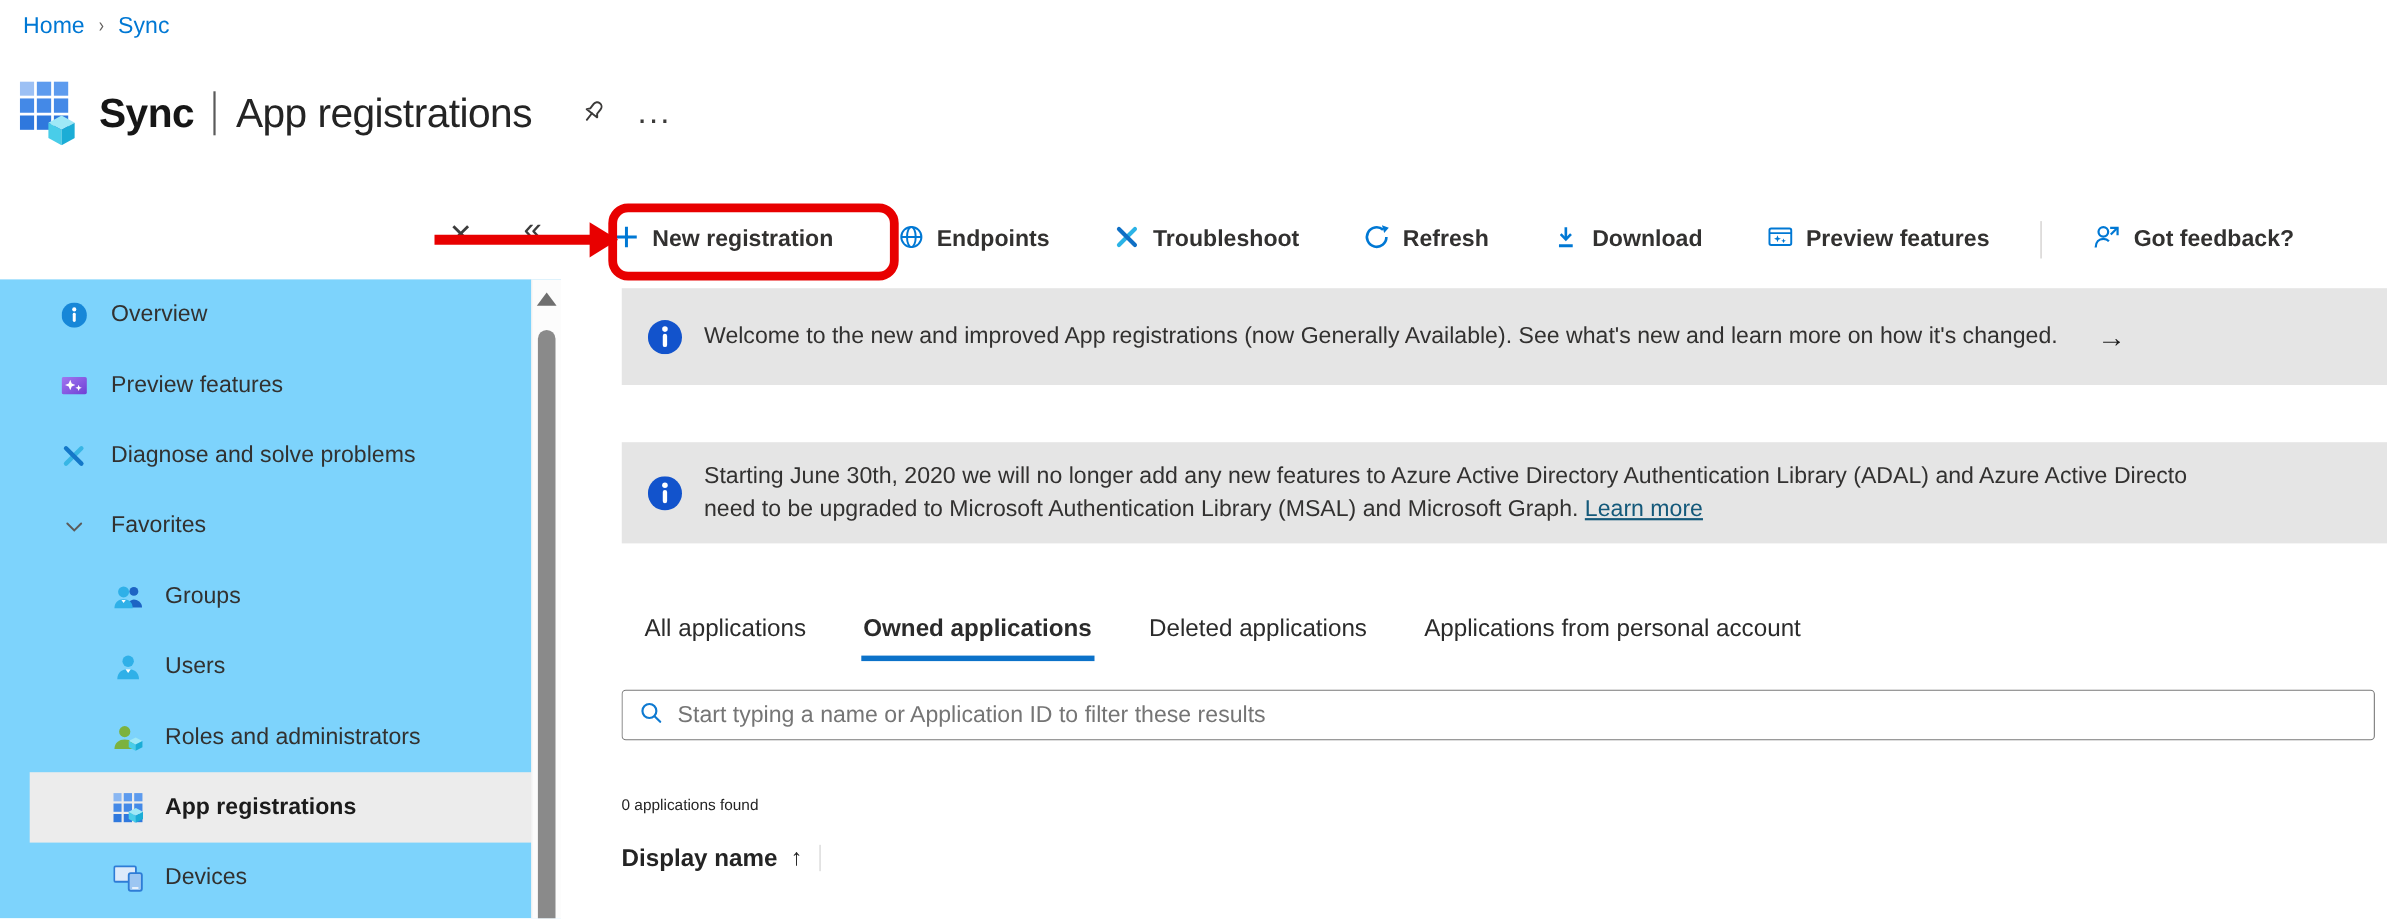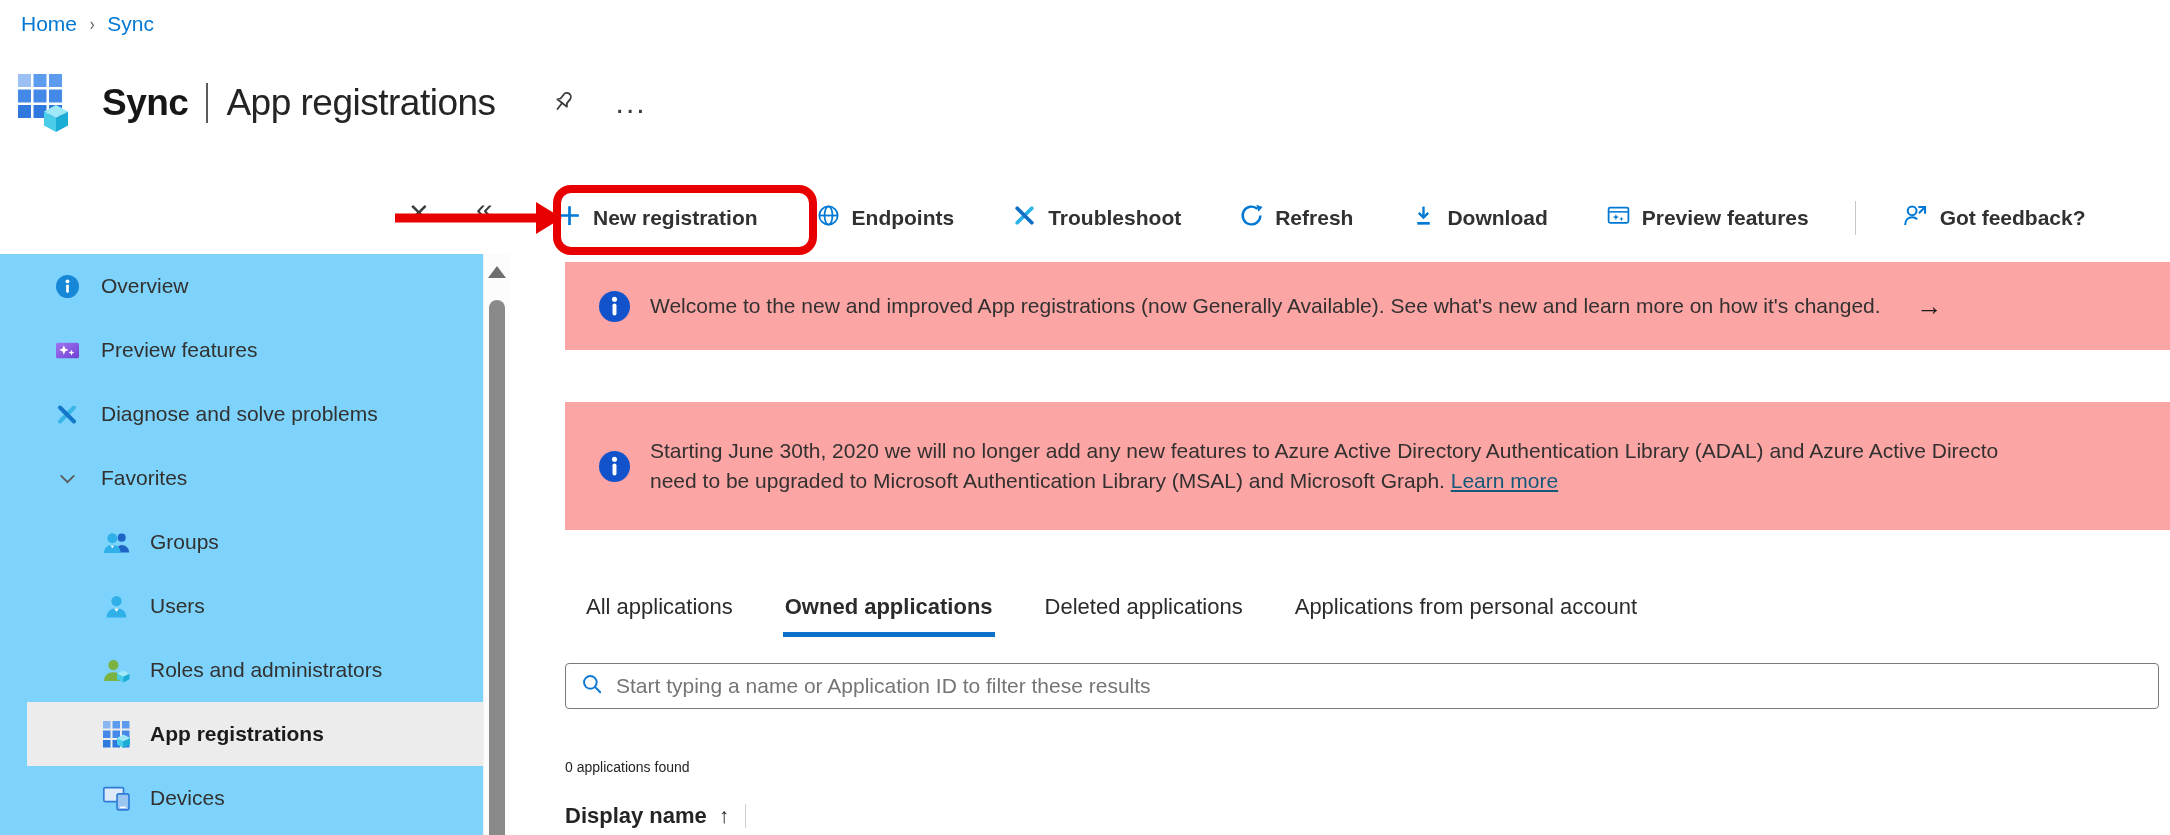--- a/index.html
+++ b/index.html
@@ -5,21 +5,21 @@
   html,body{margin:0;padding:0;background:#fff;}
   .screen{position:relative;width:2170px;height:835px;overflow:hidden;background:#fff;
     font-family:"Liberation Sans",sans-serif;color:#242424;}
 
   
   .breadcrumb{position:absolute;left:21px;top:12px;display:flex;align-items:center;gap:12px;font-size:21px;}
   .breadcrumb a{color:#0078d4;text-decoration:none;cursor:pointer;}
   .bc-sep{color:#605e5c;font-size:19px;transform:scaleX(.75);}
 
   
-  .page-header{position:absolute;left:18px;top:74px;display:flex;align-items:center;gap:12px;}
+  .page-header{position:absolute;left:18px;top:74px;display:flex;align-items:center;}
   .hdr-icon{width:50px;height:58px;margin-right:22px;flex:none;}
   .t1{font-weight:700;font-size:37px;color:#161616;letter-spacing:-.5px;}
   .tsep{display:inline-block;width:2px;height:40px;background:#5a5a5a;margin:0 18px;vertical-align:-8px;}
   .t2{font-weight:400;font-size:37px;color:#242424;letter-spacing:-.5px;}
   .pin-btn{background:none;border:none;padding:0;margin-left:40px;cursor:pointer;height:30px;}
   .more-btn{background:none;border:none;padding:0;margin-left:28px;cursor:pointer;
     font-size:30px;color:#3b3a39;letter-spacing:2px;line-height:10px;vertical-align:6px;}
 
   
   .toolbar{position:absolute;left:553px;top:192px;height:52px;display:flex;align-items:center;gap:50px;white-space:nowrap;}
@@ -47,24 +47,24 @@
   
   .vscroll{position:absolute;left:483px;top:254px;width:27px;height:581px;background:#fcfcfc;
     border-left:1px solid #f1f1f1;box-sizing:border-box;}
   .vscroll-up{position:absolute;left:4px;top:12px;width:0;height:0;cursor:pointer;
     border-left:9px solid transparent;border-right:9px solid transparent;border-bottom:12px solid #6f6f6f;}
   .vscroll-thumb{position:absolute;left:5px;top:46px;width:16px;height:540px;background:#8a8a8a;
     border-radius:8px 8px 0 0;cursor:pointer;}
 
   
   .main{position:absolute;left:565px;top:254px;right:0;height:581px;overflow:hidden;}
-  .banner{background:#fca5a5;display:flex;align-items:center;padding-left:34px;gap:20px;
+  .banner{background:#e5e5e5;display:flex;align-items:center;padding-left:24px;gap:20px;
     font-size:21px;color:#323130;overflow:hidden;white-space:nowrap;}
   .banner1{margin-top:8px;height:88px;}
-  .banner2{margin-top:52px;height:128px;}
+  .banner2{margin-top:52px;height:92px;}
   .banner .b-icon{flex:none;width:31px;height:31px;}
   .b-lines{line-height:30px;}
   .b-arrow{font-size:26px;color:#1b1b1b;margin-left:16px;cursor:pointer;}
   .b-link{color:#14597a;text-decoration:underline;cursor:pointer;}
 
   .tabs{margin-top:64px;padding-left:19px;display:flex;gap:48px;}
   .tab{font-size:22px;color:#2b2b2b;padding:0 2px 12px 2px;border-bottom:5px solid transparent;cursor:pointer;}
   .tab.selected{font-weight:700;border-bottom-color:#0c72c9;}
 
   .searchbox{margin-top:26px;margin-right:11px;height:46px;border:1px solid #7a7a7a;border-radius:4px;

